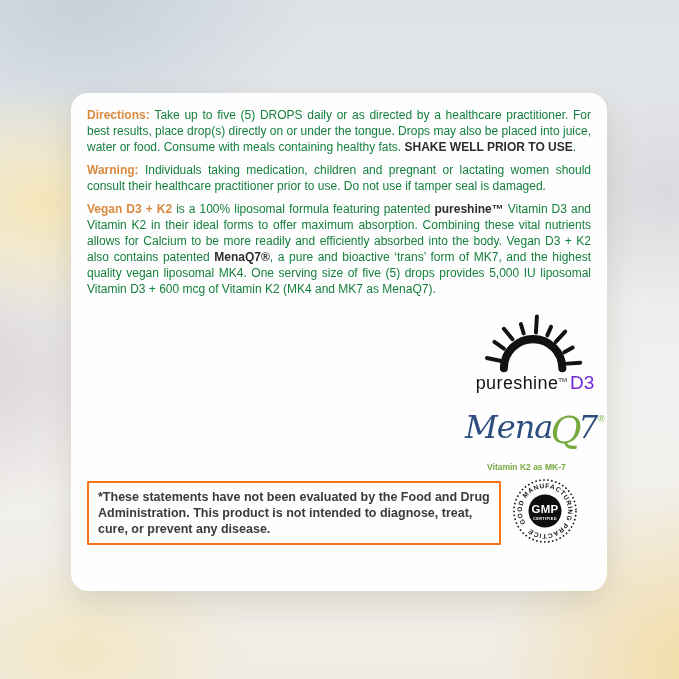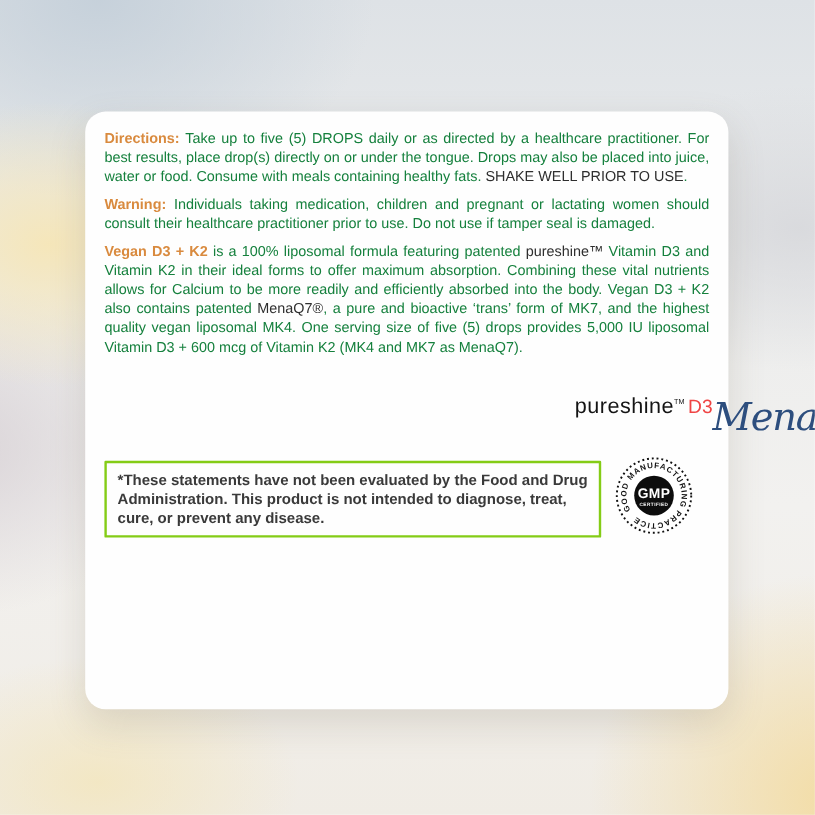--- a/index.html
+++ b/index.html
@@ -17,40 +17,40 @@
   }
   .stage{position:relative;width:679px;height:679px;}
   .card{
     position:absolute;left:71px;top:93px;width:536px;height:498px;
     background:#fefefe;border-radius:17px;
     box-shadow:0 12px 30px rgba(110,100,80,.18);
     padding:14px 16px 0 16px;box-sizing:border-box;
   }
   .para{margin:0 0 7px 0;font-size:12px;line-height:16px;text-align:justify;color:#676767;}
   .seg-heading{color:#D98A3E;font-weight:bold;}
-  .seg-bold{color:#2e2e2e;font-weight:normal;margin-top:44px;}
+  .seg-bold{color:#2e2e2e;font-weight:bold;margin-top:44px;}
   .seg-body{color:#15803d;}
   .two-col{display:flex;align-items:flex-start;}
   .left-col{width:384px;}
-  .right-col{width:112px;margin-left:8px;display:flex;flex-direction:row;align-items:center;text-align:right;}
+  .right-col{width:112px;margin-left:8px;display:flex;flex-direction:column;align-items:center;text-align:right;}
   .formulated-heading{font-size:12.5px;font-weight:bold;color:#D98A3E;margin:4px 0 4px 0;}
   .sun-svg{display:block;margin-top:4px;}
   .pureshine-line{display:flex;align-items:baseline;justify-content:center;margin-top:-2px;color:#141414;}
   .pureshine-word{font-size:18px;letter-spacing:.4px;color:#141414;}
   .pureshine-tm{font-size:6px;vertical-align:super;position:relative;top:-7px;color:#141414;}
-  .pureshine-d3{font-size:16px;color:#ef4444;margin-left:3px;}
+  .pureshine-d3{font-size:19px;color:#6d28d9;margin-left:3px;}
   .menaq{margin-top:12px;line-height:1;white-space:nowrap;}
   .menaq .mena{font-family:"DejaVu Serif",serif;font-style:italic;font-size:32px;color:#2d4e7e;letter-spacing:-1px;}
   .menaq .q{font-family:"DejaVu Serif",serif;font-style:italic;font-size:38px;color:#76a83e;display:inline-block;transform:translateY(5px);margin:0 -3px 0 -2px;}
   .menaq .seven{font-family:"DejaVu Serif",serif;font-style:italic;font-size:31px;color:#2d4e7e;}
   .menaq .reg{font-size:9px;color:#76a83e;vertical-align:super;position:relative;top:-10px;}
   .menaq-sub{font-weight:bold;font-size:8.5px;color:#76a83e;margin-top:18px;align-self:flex-start;padding-left:8px;}
   .disclaimer-row{display:flex;align-items:center;margin-top:6px;}
   .disclaimer-box{
-    border:2px solid #84cc16;border-radius:1px;
+    border:2px solid #f97316;border-radius:1px;
     padding:6px 9px;width:414px;box-sizing:border-box;
     font-weight:bold;color:#3a3a3a;font-size:12.5px;line-height:16px;text-align:left;
   }
   .gmp-wrap{margin-left:11px;}
 </style>
 </head>
 <body>
 
 <div class="stage">
   <div class="card">

